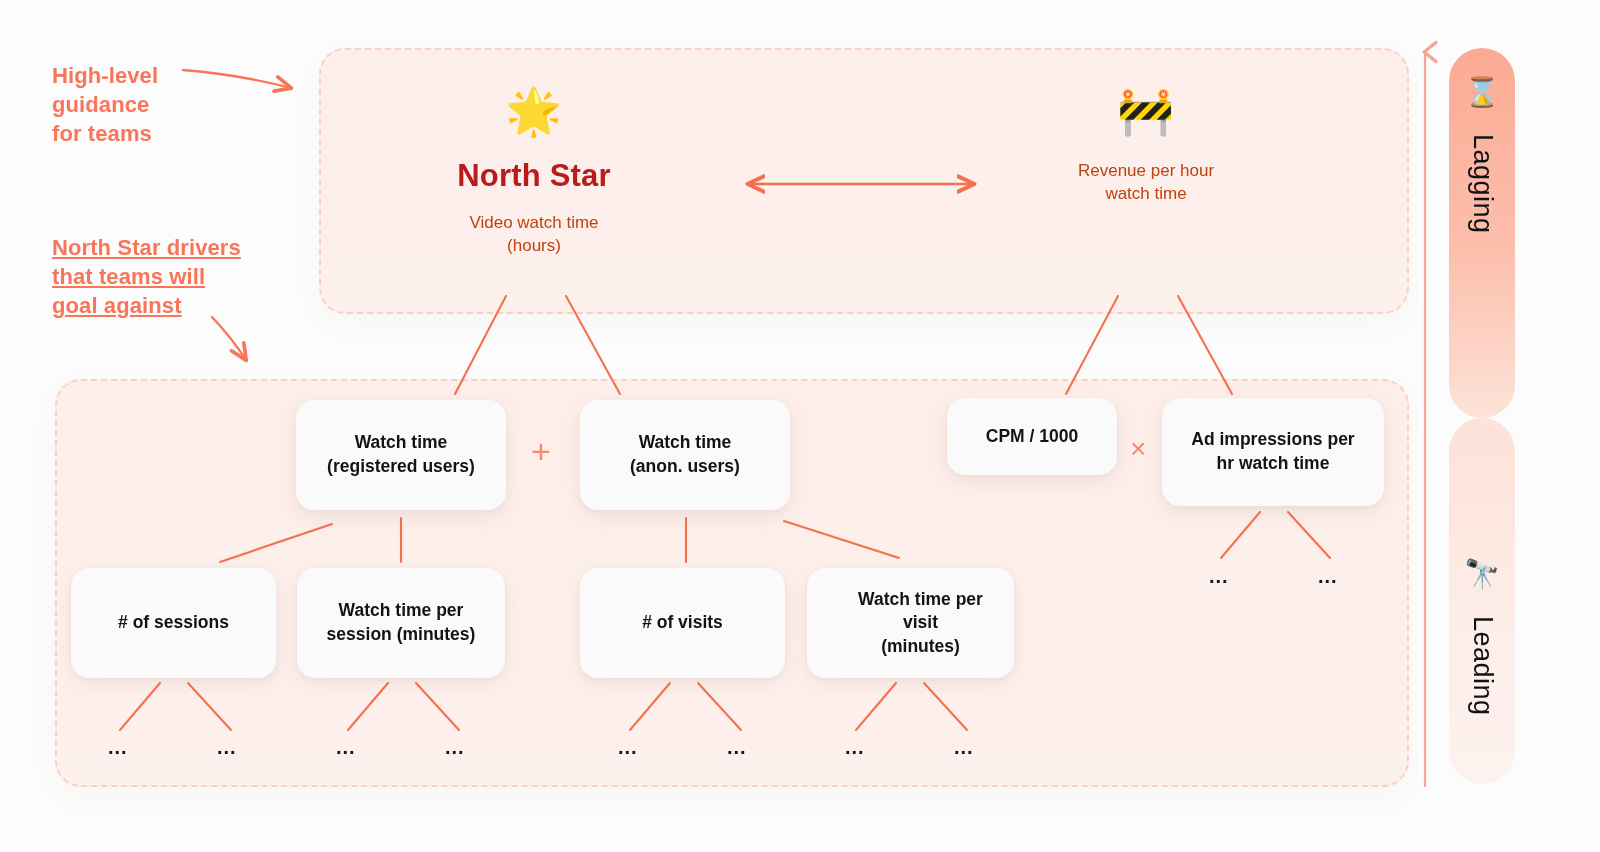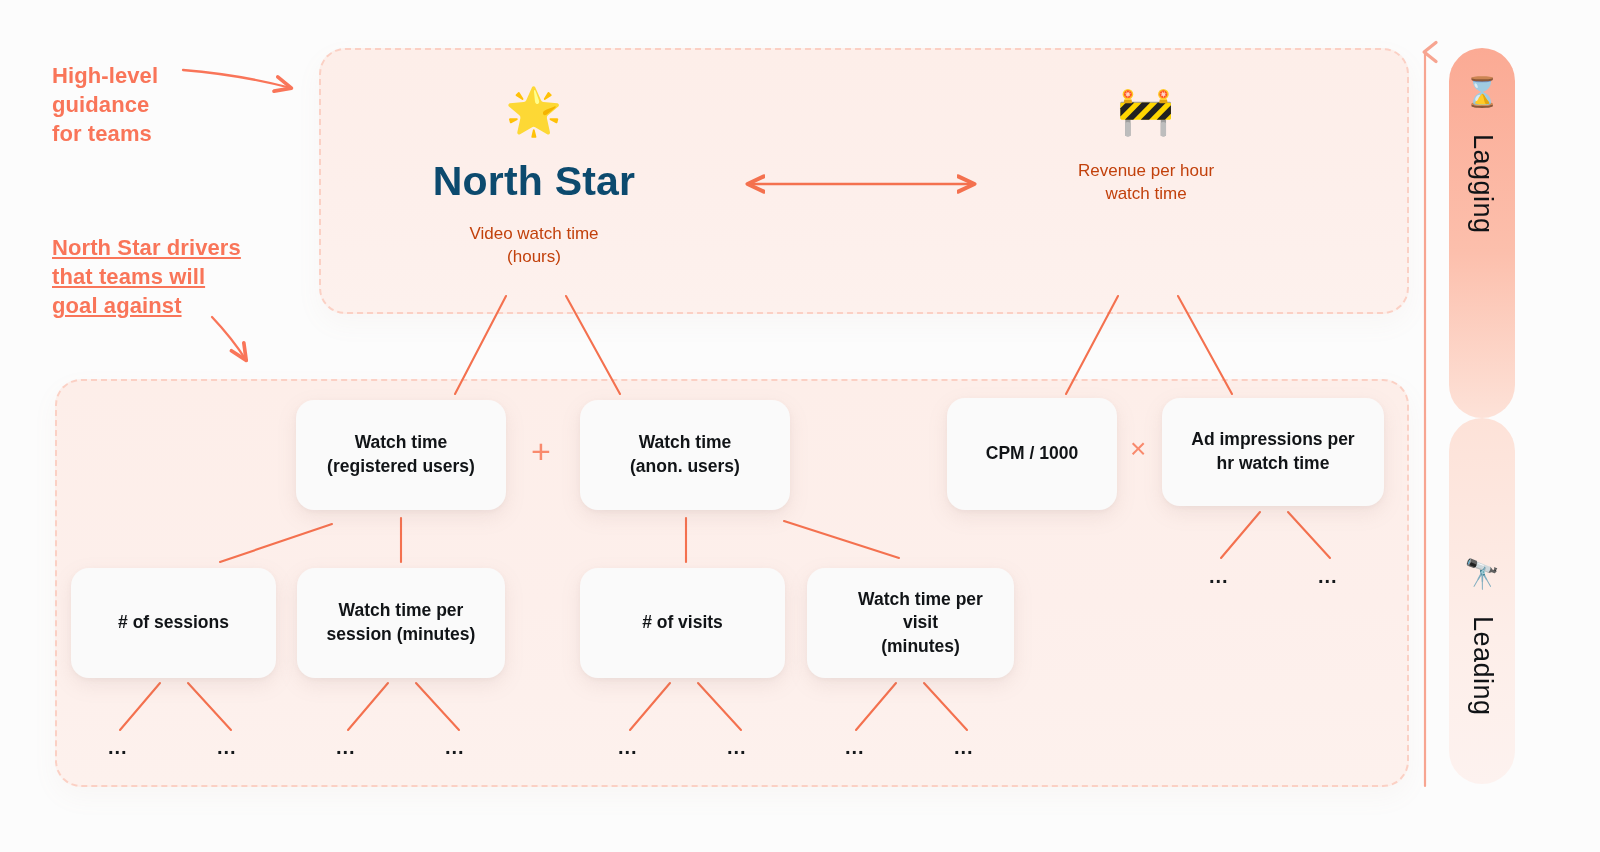--- a/index.html
+++ b/index.html
@@ -72,23 +72,23 @@
     text-align: center;
   }
   .headline .emoji {
     font-size: 46px;
     line-height: 1;
     display: block;
     height: 54px;
   }
   .headline .title {
     display: block;
-    font-size: 41px;
+    font-size: 31px;
     font-weight: 700;
-    color: #0c4a6e;
+    color: #b91c1c;
     margin-top: 16px;
     letter-spacing: .2px;
   }
   .headline .sub {
     display: block;
     font-size: 17px;
     font-weight: 400;
     color: #c2410c;
     margin-top: 18px;
     line-height: 1.34;
@@ -239,21 +239,21 @@
     <line x1="1425" y1="786" x2="1425" y2="52" stroke="#f7a591" stroke-width="2.2" stroke-linecap="round" marker-end="url(#ah-up)"></line>
   </svg>
 
   <div class="operator" id="op-plus">+</div>
   <div class="operator" id="op-times">×</div>
 
   <div class="card" style="left:296px; top:400px; width:210px; height:110px;">Watch time
 (registered users)</div>
   <div class="card" style="left:580px; top:400px; width:210px; height:110px;">Watch time
 (anon. users)</div>
-  <div class="card" style="left:947px; top:398px; width:170px; height:112px;">CPM / 1000</div>
+  <div class="card" style="left:947px; top:398px; width:170px; height:77px;">CPM / 1000</div>
   <div class="card" style="left:1162px; top:398px; width:222px; height:108px;">Ad impressions per
 hr watch time</div>
 
   <div class="card" style="left:297px; top:568px; width:208px; height:110px;">Watch time per
 session (minutes)</div>
   <div class="card" style="left:71px; top:568px; width:205px; height:110px;"># of sessions</div>
   <div class="card" style="left:580px; top:568px; width:205px; height:110px;"># of visits</div>
   <div class="card" style="left:807px; top:568px; width:207px; height:110px;padding-left:32px;">Watch time per visit
 (minutes)</div>
 

